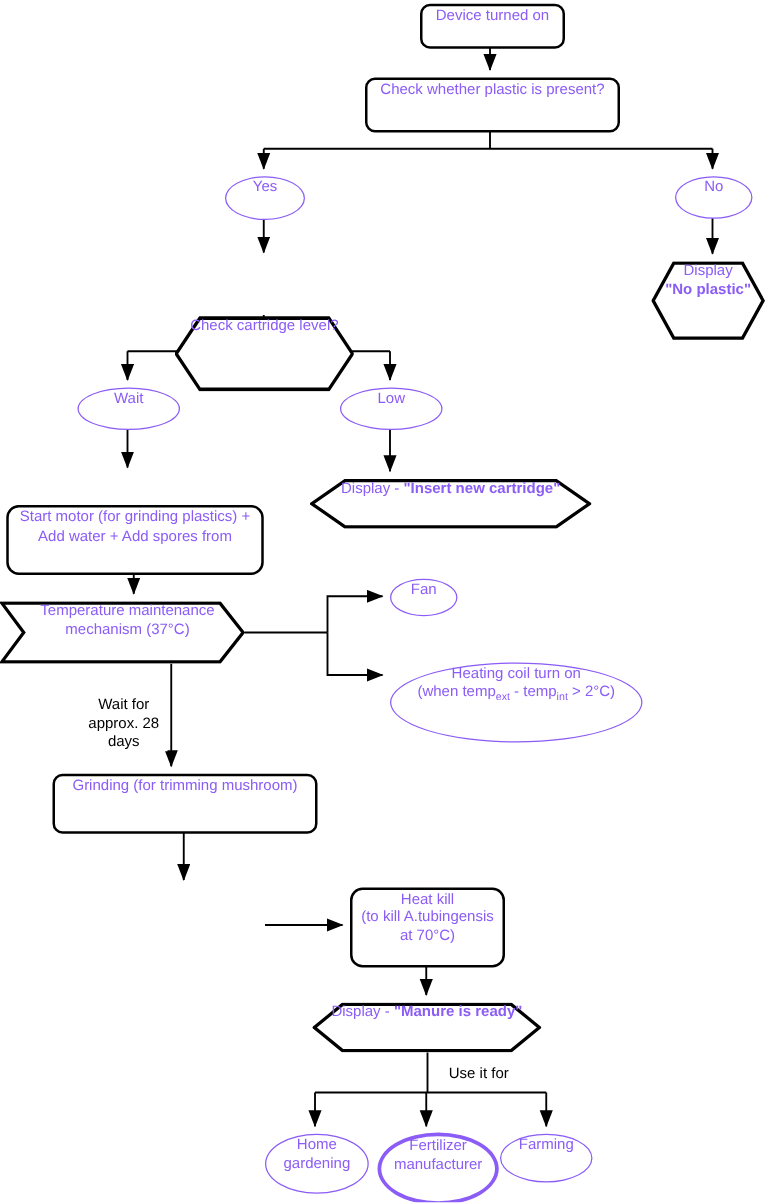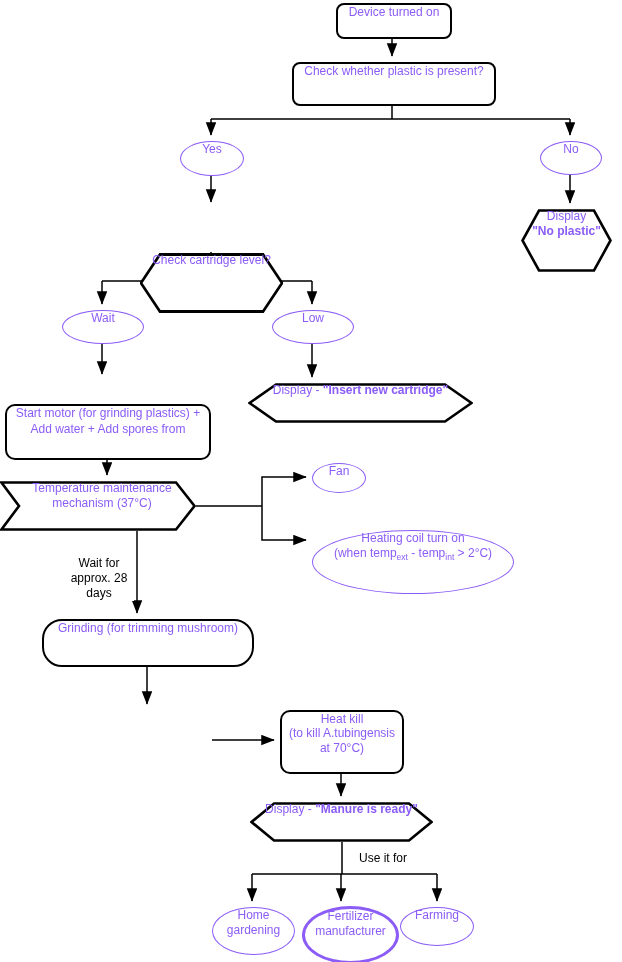--- a/index.html
+++ b/index.html
@@ -134,21 +134,21 @@
       <span class="line"><span>(when temp</span><sub>ext</sub><span> - temp</span><sub>int</sub><span> &gt; 2°C)</span></span>
     </span>
   </div>
 
   <div class="edge-label" style="left:64px;top:556px;width:70px;">
     <span class="line">Wait for</span>
     <span class="line">approx. 28</span>
     <span class="line">days</span>
   </div>
 
-  <div class="node rect" style="left:42px;top:619px;width:208px;height:44px;border-radius:20px;">
+  <div class="node rect" style="left:42px;top:619px;width:208px;height:44px;border-radius:8px;">
     <span class="nowrap">Grinding (for trimming mushroom)</span>
   </div>
 
 
   <div class="node rect" style="left:280px;top:710px;width:120px;height:60px;border-radius:10px;">
     <span class="shape-label" style="line-height:1.2;">
       <span class="line">Heat kill</span>
       <span class="line">(to kill A.tubingensis</span>
       <span class="line">at 70°C)</span>
     </span>

